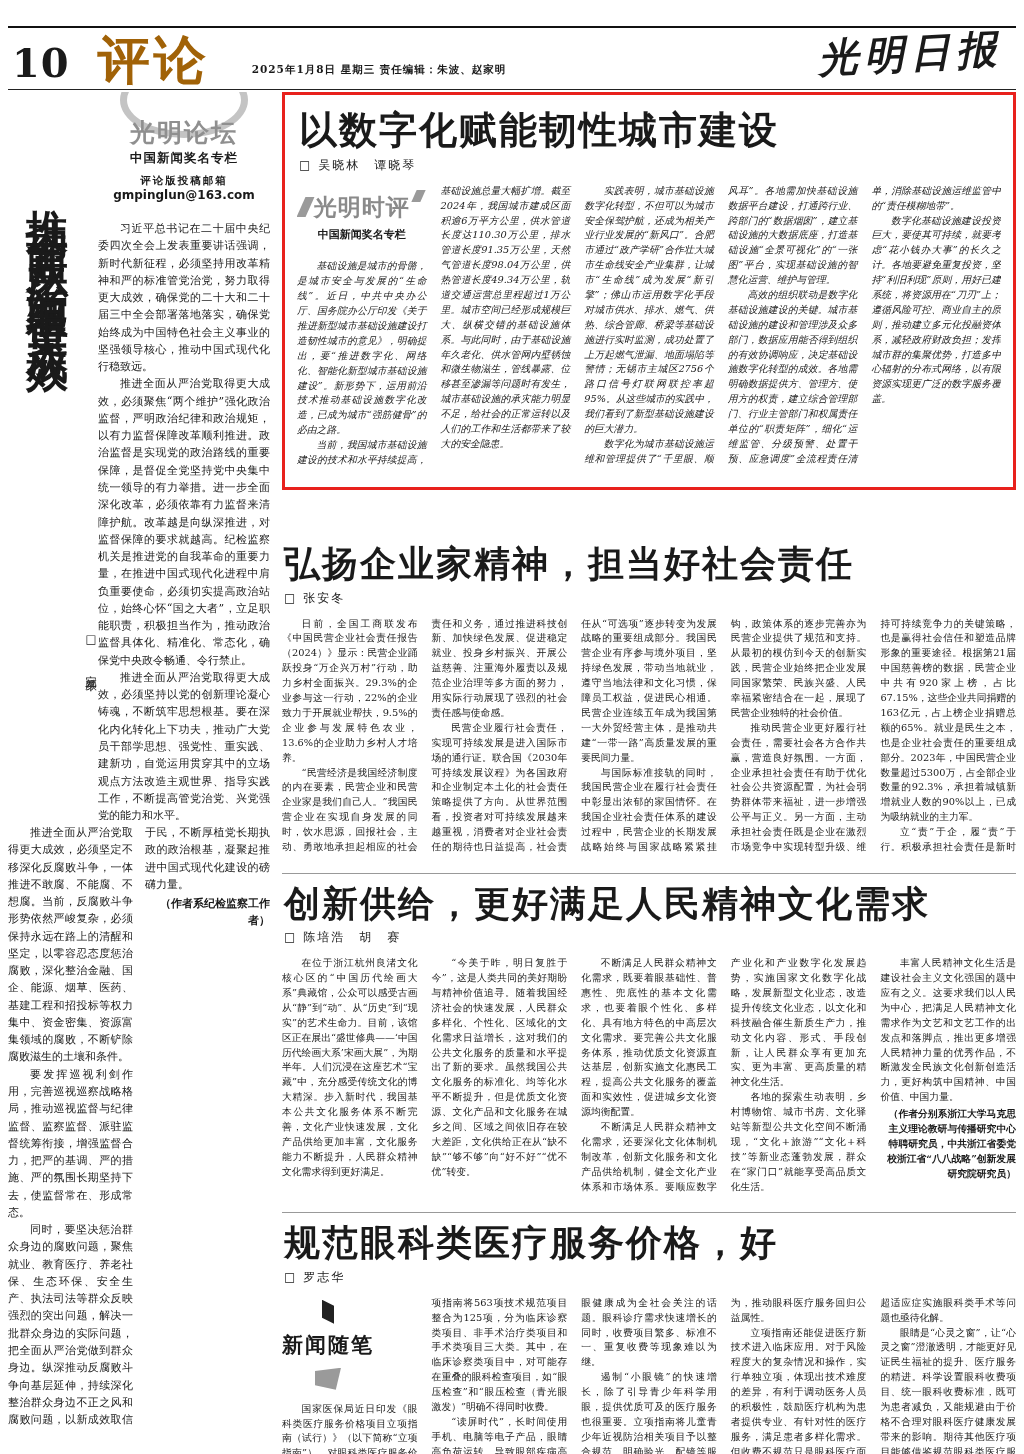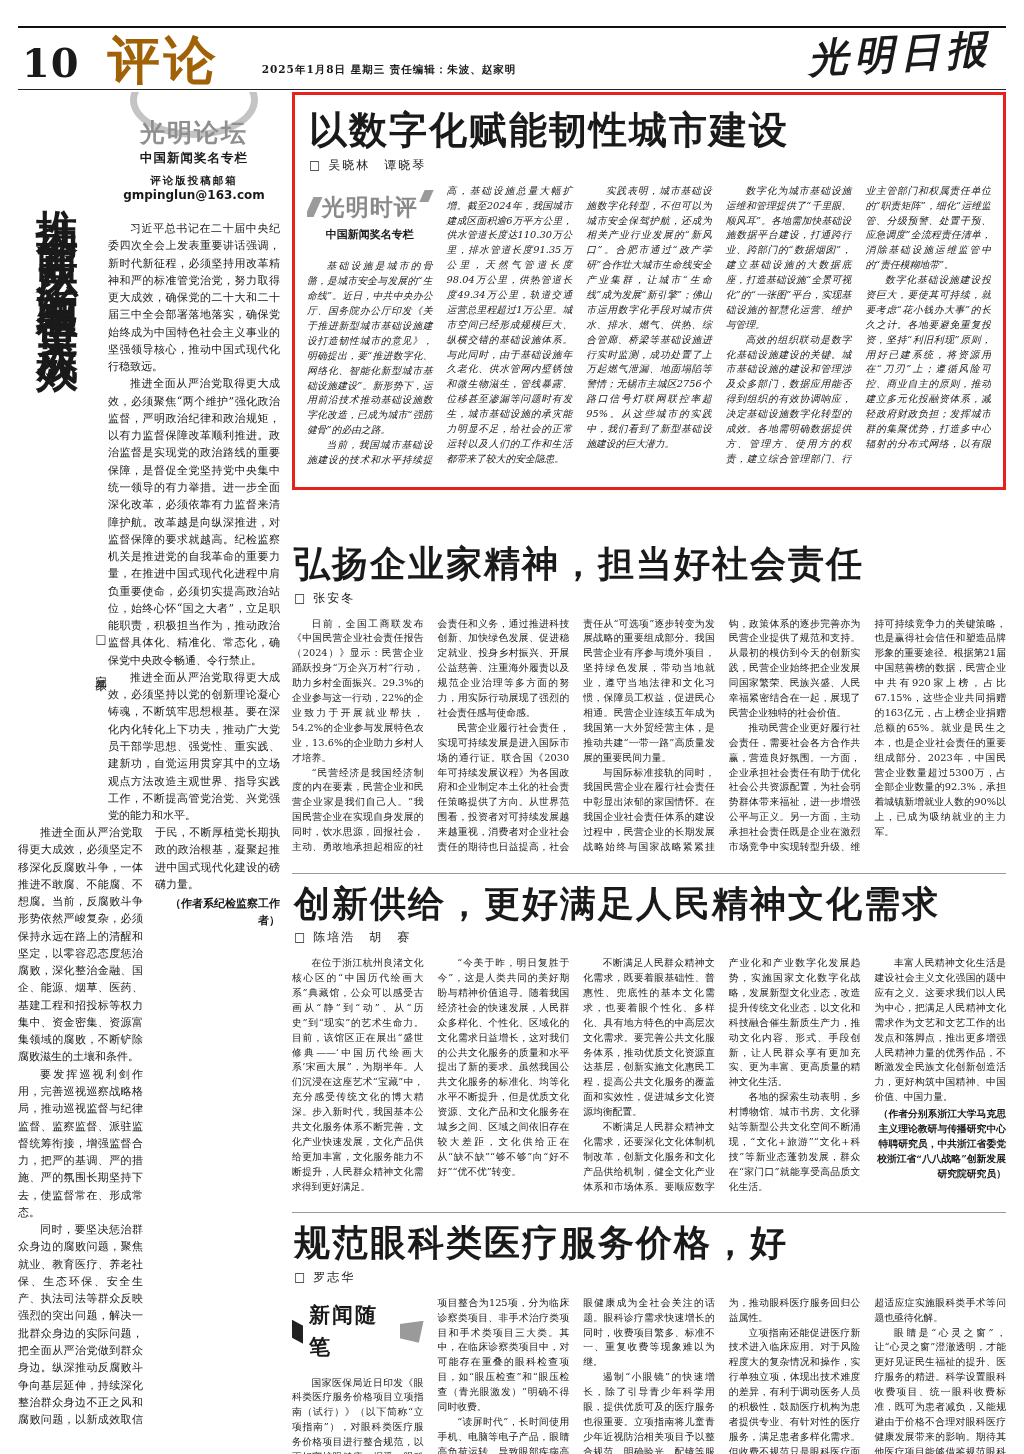--- a/index.html
+++ b/index.html
@@ -1,20 +1,20 @@
 <!DOCTYPE html>
 <html><head>
 <meta charset="utf-8">
 <style>
   * { margin:0; padding:0; box-sizing:border-box; }
   html,body { background:#888; }
   .page {
     width:1024px; height:1454px; margin:0 auto; background:#fff;
     font-family:"DejaVu Serif","Liberation Serif",serif; color:#1a1a1a;
-    position:relative; overflow:hidden; padding:0 18px;
+    position:relative; overflow:hidden; padding:0 8px;
   }
   
   .top-rule { border-top:2px solid #111; margin-top:26px; }
   .header { display:flex; align-items:flex-end; padding:4px 4px 8px 4px; border-bottom:1.5px solid #222; height:62px; }
   .page-num { font-size:40px; font-weight:700; line-height:.9; letter-spacing:1px; }
   .section-name { font-size:52px; font-weight:900; color:#a16207; line-height:.8; margin-left:28px; letter-spacing:4px; }
   .date-line { font-size:10.5px; font-weight:700; margin-left:42px; padding-bottom:4px; letter-spacing:1px; }
   .masthead { margin-left:auto; font-size:40px; font-weight:900; font-style:italic; letter-spacing:6px; transform:rotate(-3deg); padding-right:10px; }
   
   .content { display:flex; gap:12px; padding-top:2px; }
@@ -53,21 +53,21 @@
   .sp-mark.tr { align-self:flex-start; height:12px; }
   .sp-title { font-size:23px; font-weight:900; color:#8a8a8a; letter-spacing:1px; font-family:"DejaVu Sans","Liberation Sans",sans-serif; font-style:normal; }
   .sp-sub { font-size:11px; font-weight:900; margin-top:2px; font-style:normal; }
   
   .article { padding-top:10px;margin-top:44px; }
   .article .a-title { font-size:36px; margin-left:2px; }
   .rule-top { border-top:1px solid #999; margin-top:10px; }
   .a2-body, .a3-body { column-count:5; height:246px; }
   .a4-body { column-count:5; height:196px; }
   .suibi-badge { break-inside:avoid; padding:4px 0 8px; margin-bottom:4px; position:relative; }
-  .sb-row { display:inline-flex; align-items:center; gap:6px; }
+  .sb-row { display:inline-flex; align-items:center; gap:6px;flex-direction:column; }
   .sb-wedge { width:12px; height:24px; background:#222; clip-path:polygon(0 0,100% 25%,100% 100%,0 75%); }
   .sb-title { font-size:21px; font-weight:900; letter-spacing:2px; font-family:"DejaVu Sans","Liberation Sans",sans-serif; }
   .sb-flag { width:26px; height:22px; background:#9a9a9a; clip-path:polygon(0 15%,100% 0,80% 100%,0 80%); }
 </style>
 </head>
 <body>
 
 <div class="page">
   <div class="top-rule"></div>
 
@@ -127,21 +127,21 @@
             <p class="article-p">数字化为城市基础设施运维和管理提供了“千里眼、顺风耳”。各地需加快基础设施数据平台建设，打通跨行业、跨部门的“数据烟囱”，建立基础设施的大数据底座，打造基础设施“全景可视化”的“一张图”平台，实现基础设施的智慧化运营、维护与管理。</p>
             <p class="article-p">高效的组织联动是数字化基础设施建设的关键。城市基础设施的建设和管理涉及众多部门，数据应用能否得到组织的有效协调响应，决定基础设施数字化转型的成效。各地需明确数据提供方、管理方、使用方的权责，建立综合管理部门、行业主管部门和权属责任单位的“职责矩阵”，细化“运维监管、分级预警、处置干预、应急调度”全流程责任清单，消除基础设施运维监管中的“责任模糊地带”。</p>
             <p class="article-p">数字化基础设施建设投资巨大，要使其可持续，就要考虑“花小钱办大事”的长久之计。各地要避免重复投资，坚持“利旧利现”原则，用好已建系统，将资源用在“刀刃”上；遵循风险可控、商业自主的原则，推动建立多元化投融资体系，减轻政府财政负担；发挥城市群的集聚优势，打造多中心辐射的分布式网络，以有限资源实现更广泛的数字服务覆盖。</p>
         </div>
       </section>
 
       <section class="article">
         <h1 class="a-title">弘扬企业家精神，担当好社会责任</h1>
         <div class="byline">□ 张安冬</div>
         <div class="body-cols a2-body">
-          <p class="article-p">日前，全国工商联发布《中国民营企业社会责任报告（2024）》显示：民营企业踊跃投身“万企兴万村”行动，助力乡村全面振兴。29.3%的企业参与这一行动，22%的企业致力于开展就业帮扶，54.2%的企业参与发展特色农业，13.6%的企业助力乡村人才培养。</p>
+          <p class="article-p">日前，全国工商联发布《中国民营企业社会责任报告（2024）》显示：民营企业踊跃投身“万企兴万村”行动，助力乡村全面振兴。29.3%的企业参与这一行动，22%的企业致力于开展就业帮扶，9.5%的企业参与发展特色农业，13.6%的企业助力乡村人才培养。</p>
             <p class="article-p">“民营经济是我国经济制度的内在要素，民营企业和民营企业家是我们自己人。”我国民营企业在实现自身发展的同时，饮水思源，回报社会，主动、勇敢地承担起相应的社会责任和义务，通过推进科技创新、加快绿色发展、促进稳定就业、投身乡村振兴、开展公益慈善、注重海外履责以及规范企业治理等多方面的努力，用实际行动展现了强烈的社会责任感与使命感。</p>
             <p class="article-p">民营企业履行社会责任，实现可持续发展是进入国际市场的通行证。联合国《2030年可持续发展议程》为各国政府和企业制定本土化的社会责任策略提供了方向。从世界范围看，投资者对可持续发展越来越重视，消费者对企业社会责任的期待也日益提高，社会责任从“可选项”逐步转变为发展战略的重要组成部分。我国民营企业有序参与境外项目，坚持绿色发展，带动当地就业，遵守当地法律和文化习惯，保障员工权益，促进民心相通。民营企业连续五年成为我国第一大外贸经营主体，是推动共建“一带一路”高质量发展的重要民间力量。</p>
             <p class="article-p">与国际标准接轨的同时，我国民营企业在履行社会责任中彰显出浓郁的家国情怀。在我国企业社会责任体系的建设过程中，民营企业的长期发展战略始终与国家战略紧紧挂钩，政策体系的逐步完善亦为民营企业提供了规范和支持。从最初的模仿到今天的创新实践，民营企业始终把企业发展同国家繁荣、民族兴盛、人民幸福紧密结合在一起，展现了民营企业独特的社会价值。</p>
             <p class="article-p">推动民营企业更好履行社会责任，需要社会各方合作共赢，营造良好氛围。一方面，企业承担社会责任有助于优化社会公共资源配置，为社会弱势群体带来福祉，进一步增强公平与正义。另一方面，主动承担社会责任既是企业在激烈市场竞争中实现转型升级、维持可持续竞争力的关键策略，也是赢得社会信任和塑造品牌形象的重要途径。根据第21届中国慈善榜的数据，民营企业中共有920家上榜，占比67.15%，这些企业共同捐赠的163亿元，占上榜企业捐赠总额的65%。就业是民生之本，也是企业社会责任的重要组成部分。2023年，中国民营企业数量超过5300万，占全部企业数量的92.3%，承担着城镇新增就业人数的90%以上，已成为吸纳就业的主力军。</p>
             <p class="article-p">立“责”于企，履“责”于行。积极承担社会责任是新时代企业家精神的价值内涵。只有真诚回报社会、切实履行社会责任的企业家，才能真正得到社会的认可和支持，才能实现更大的个人价值、社会价值，才是符合时代要求的企业家。优秀企业家必须对国家、对民族怀有崇高使命感和强烈责任感。期待广大民营企业家做发展的实干家和新时代的奉献者，弘扬企业家精神，厚植家国情怀、担当社会责任，做爱国敬业、守法经营、创业创新、回报社会的典范。</p>
         </div>
       </section>
 
       <section class="article rule-top">
         <h1 class="a-title">创新供给，更好满足人民精神文化需求</h1>

